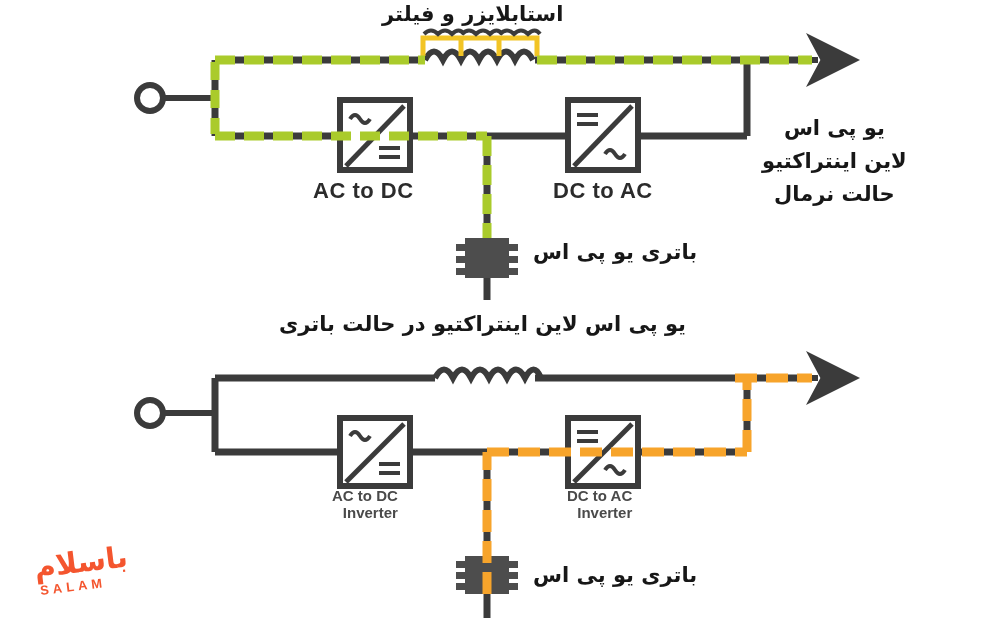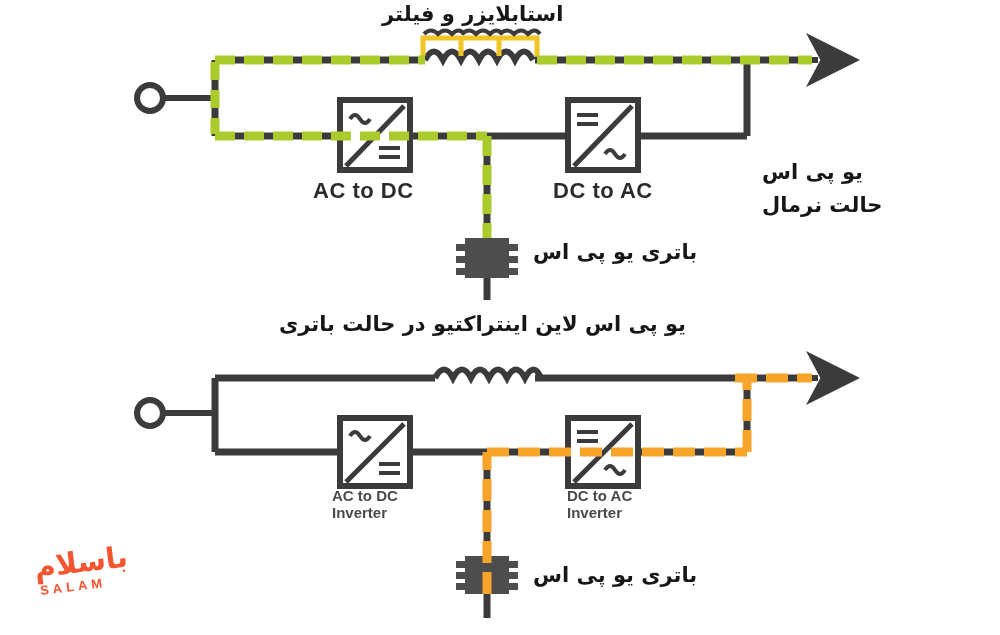--- a/index.html
+++ b/index.html
@@ -6,27 +6,27 @@
   html,body{margin:0;padding:0;}
   body{
     width:1000px;height:635px;
     background:#ffffff;
     font-family:"DejaVu Sans","Liberation Sans",sans-serif;
     overflow:hidden;position:relative;
   }
   #root{position:absolute;inset:0;}
   svg.diagram{position:absolute;left:0;top:0;width:1000px;height:635px;display:block;}
 
-  .lbl{position:absolute;white-space:nowrap;color:#171717;}
+  .lbl{position:absolute;white-space:nowrap;color:#171717;text-align:right;}
   .fa{font-family:"DejaVu Sans","Liberation Sans",sans-serif;direction:rtl;font-weight:bold;}
   .en{font-family:Liberation Sans, sans-serif;direction:ltr;font-weight:bold;color:#2b2b2b;}
 
   
   .t-stab{top:2px;left:382px;font-size:21px;}
-  .t-side{top:112px;left:762px;font-size:21px;line-height:33px;text-align:left;margin-top:44px;}
+  .t-side{top:112px;left:762px;font-size:21px;line-height:33px;text-align:center;}
   .t-side div{margin:0;}
   .t-batt1{top:240px;left:533px;font-size:21px;}
   .t-acdc1{top:178px;left:313px;font-size:22px;letter-spacing:.5px;}
   .t-dcac1{top:178px;left:553px;font-size:22px;letter-spacing:.5px;}
 
   
   .t-title2{top:312px;left:279px;font-size:21px;}
   .t-acdc2{top:487px;left:332px;font-size:15px;line-height:17px;color:#4a4a4a;}
   .t-dcac2{top:487px;left:567px;font-size:15px;line-height:17px;color:#4a4a4a;}
   .t-batt2{top:563px;left:533px;font-size:21px;}
@@ -200,20 +200,21 @@
 
         <path d="M735,378 L812,378"></path>
       </g>
     </g>
   </svg>
 
   <div class="lbl fa t-stab">استابلایزر و فیلتر</div>
 
   <div class="lbl fa t-side">
     <div>یو پی اس</div>
+    <div>لاین اینتراکتیو</div>
     <div>حالت نرمال</div>
   </div>
 
   <div class="lbl en t-acdc1">AC to DC</div>
   <div class="lbl en t-dcac1">DC to AC</div>
 
   <div class="lbl fa t-batt1">باتری یو پی اس</div>
 
   <div class="lbl fa t-title2">یو پی اس لاین اینتراکتیو در حالت باتری</div>
 

